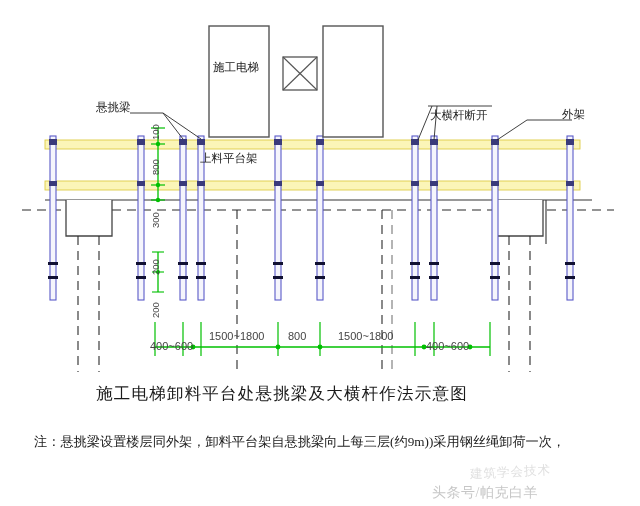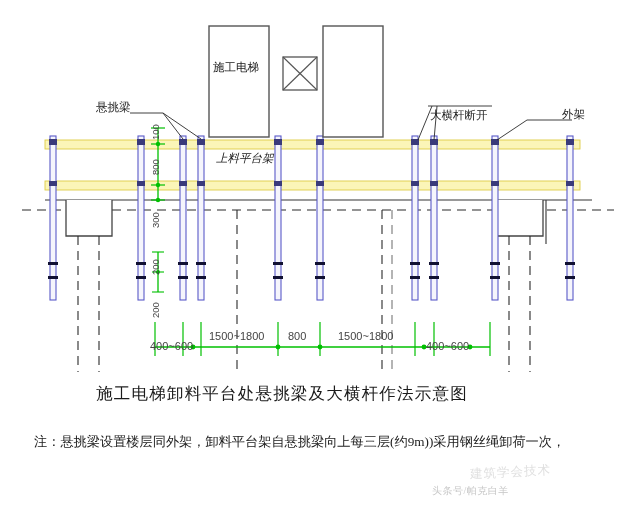--- a/index.html
+++ b/index.html
@@ -46,21 +46,21 @@
     font-size: 13.2px;
     line-height: 19.5px;
     color: #1b1b1b;
     font-family: "Liberation Serif", "DejaVu Serif", serif;
   }
   .notes div { white-space: nowrap; }
   .wm-main {
     position: absolute;
     left: 432px;
     top: 484px;
-    font-size: 10px;
+    font-size: 14px;
     color: #bdbdbd;
     letter-spacing: 0.5px;
     font-family: "Liberation Serif", "DejaVu Serif", serif;
     white-space: nowrap;
     opacity: 0.85;
   }
   .wm-faint {
     position: absolute;
     left: 470px;
     top: 464px;
@@ -269,21 +269,21 @@
       <circle cx="470" cy="347" r="2.4" fill="#00c000"></circle>
     </g>
 
   </svg>
 
   <div class="cad-label" style="left:96px; top:100px;text-align:center;">悬挑梁</div>
   <div class="cad-label" style="left:430px; top:108px;">大横杆断开</div>
   <div class="cad-label" style="left:518px; top:107px;margin-left:44px;">外架</div>
 
   <div class="box-label" style="left:213px; top:60px;text-align:right;">施工电梯</div>
-  <div class="box-label" style="left:216px; top:151px;font-style:italic;">上料平台架</div>
+  <div class="box-label" style="left:200px; top:151px;">上料平台架</div>
 
   <div class="dim-v" style="left:150px; top:140px;">100</div>
   <div class="dim-v" style="left:150px; top:175px;">800</div>
   <div class="dim-v" style="left:150px; top:228px;">300</div>
   <div class="dim-v" style="left:150px; top:275px;">200</div>
   <div class="dim-v" style="left:150px; top:318px;">200</div>
 
   <div class="dim-h" style="left:150px; top:340px;">400~600</div>
   <div class="dim-h" style="left:209px; top:330px;">1500~1800</div>
   <div class="dim-h" style="left:288px; top:330px;">800</div>

